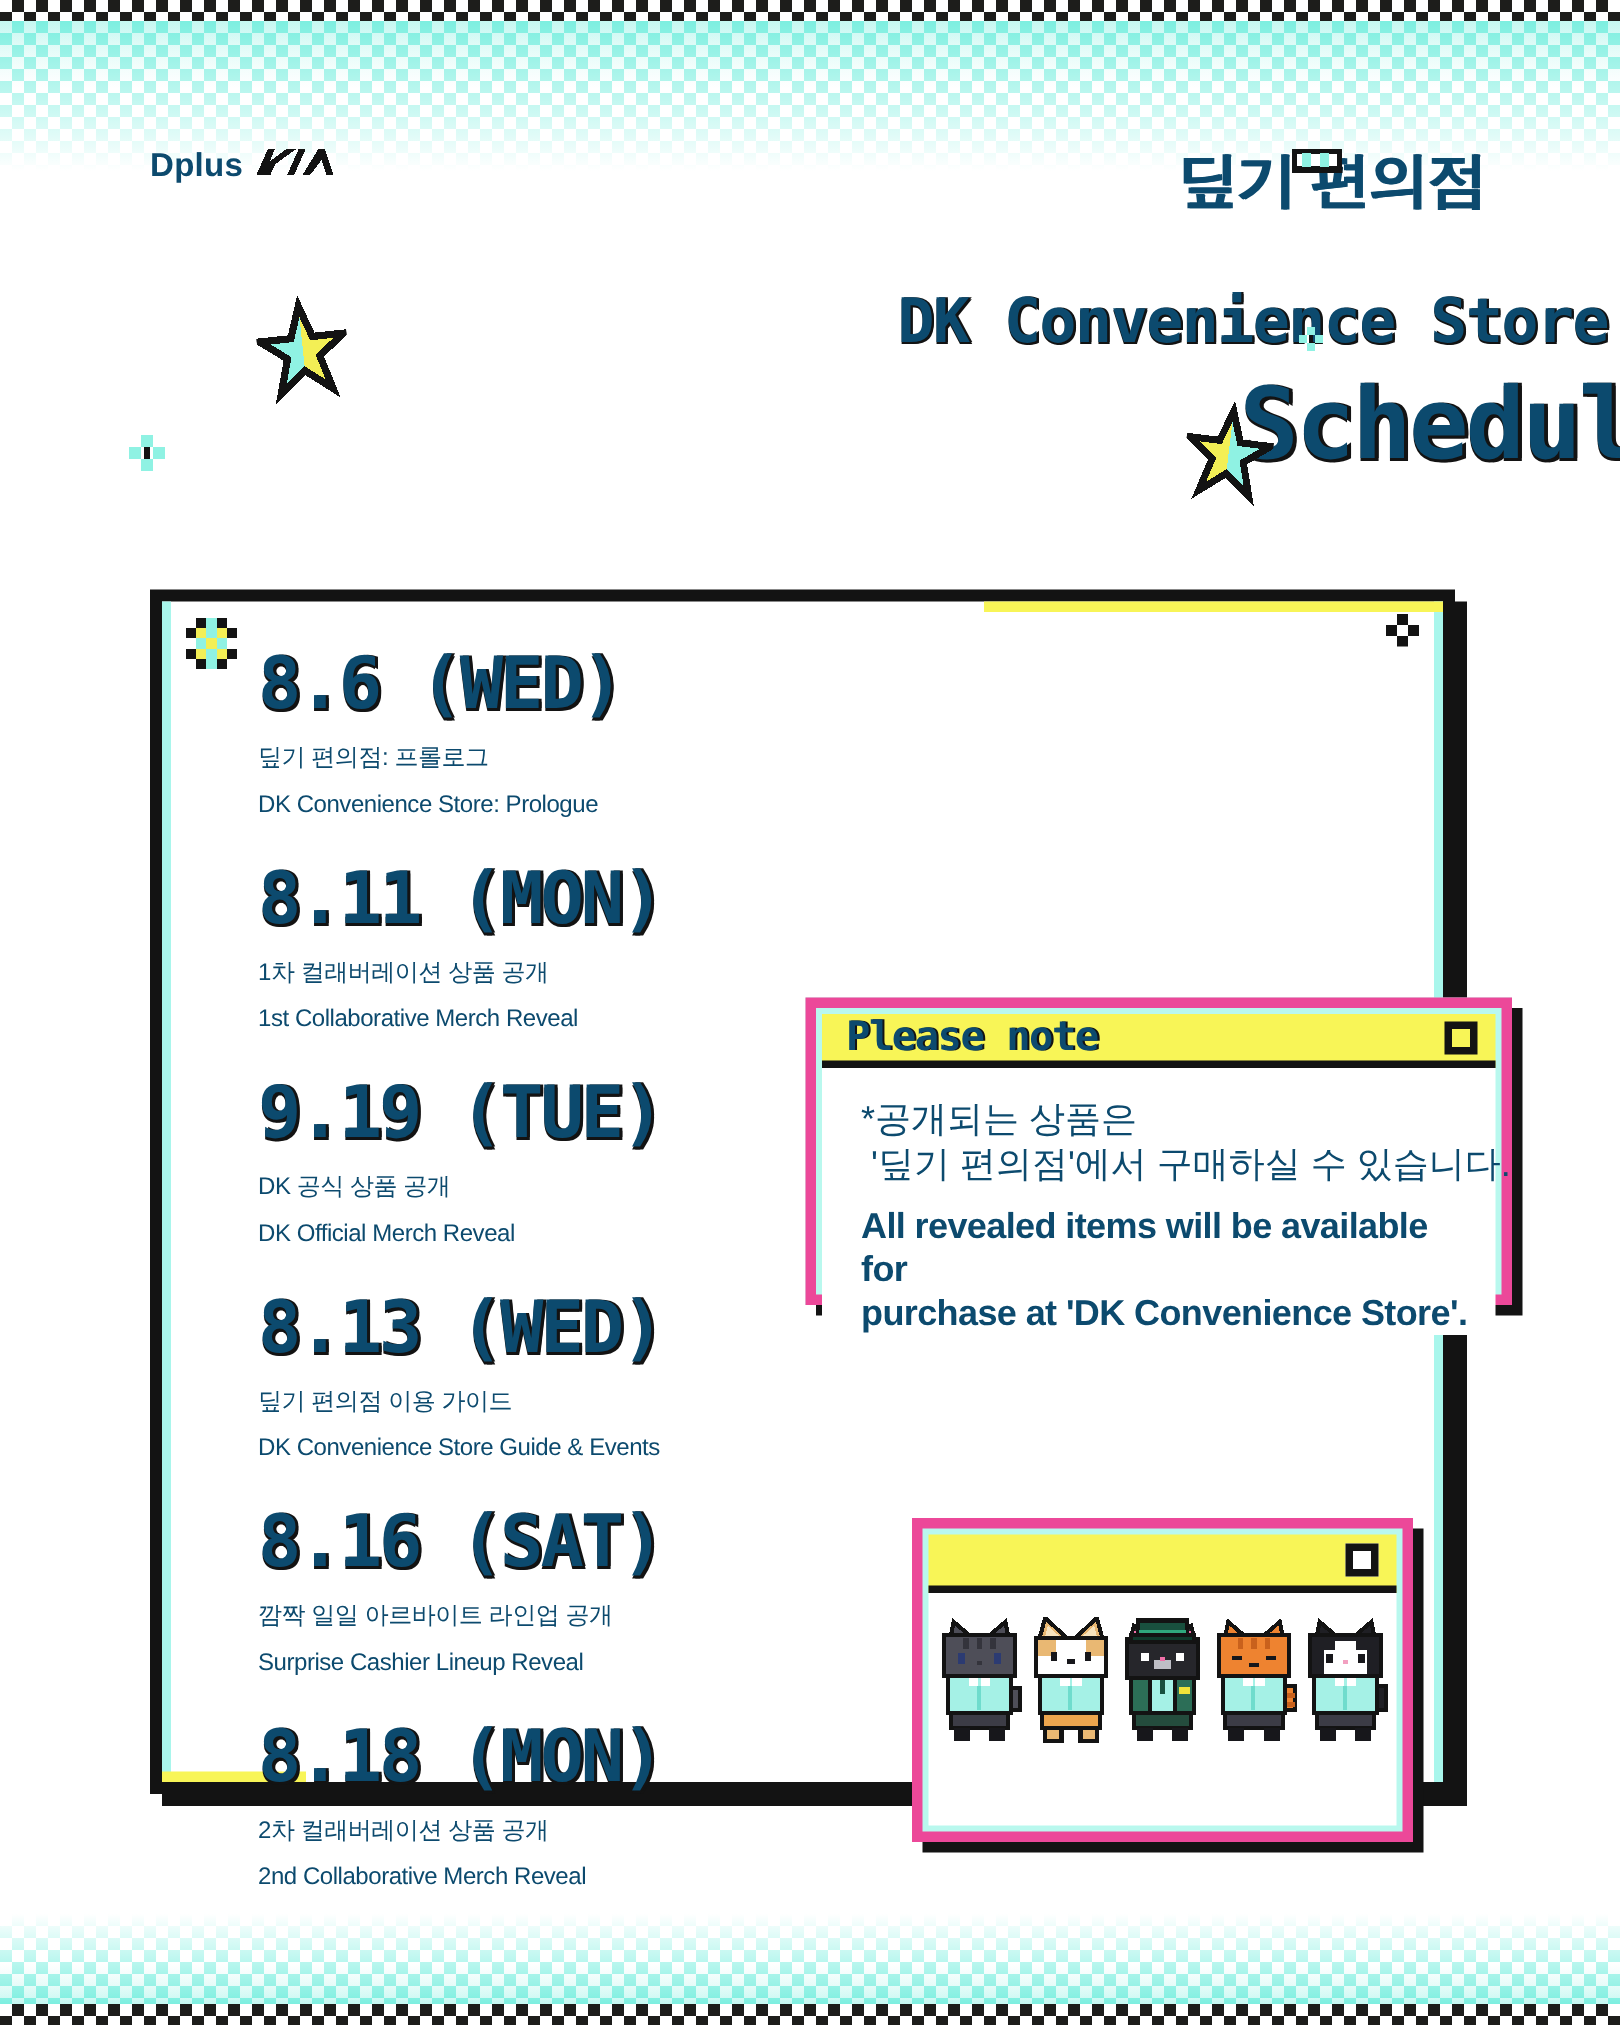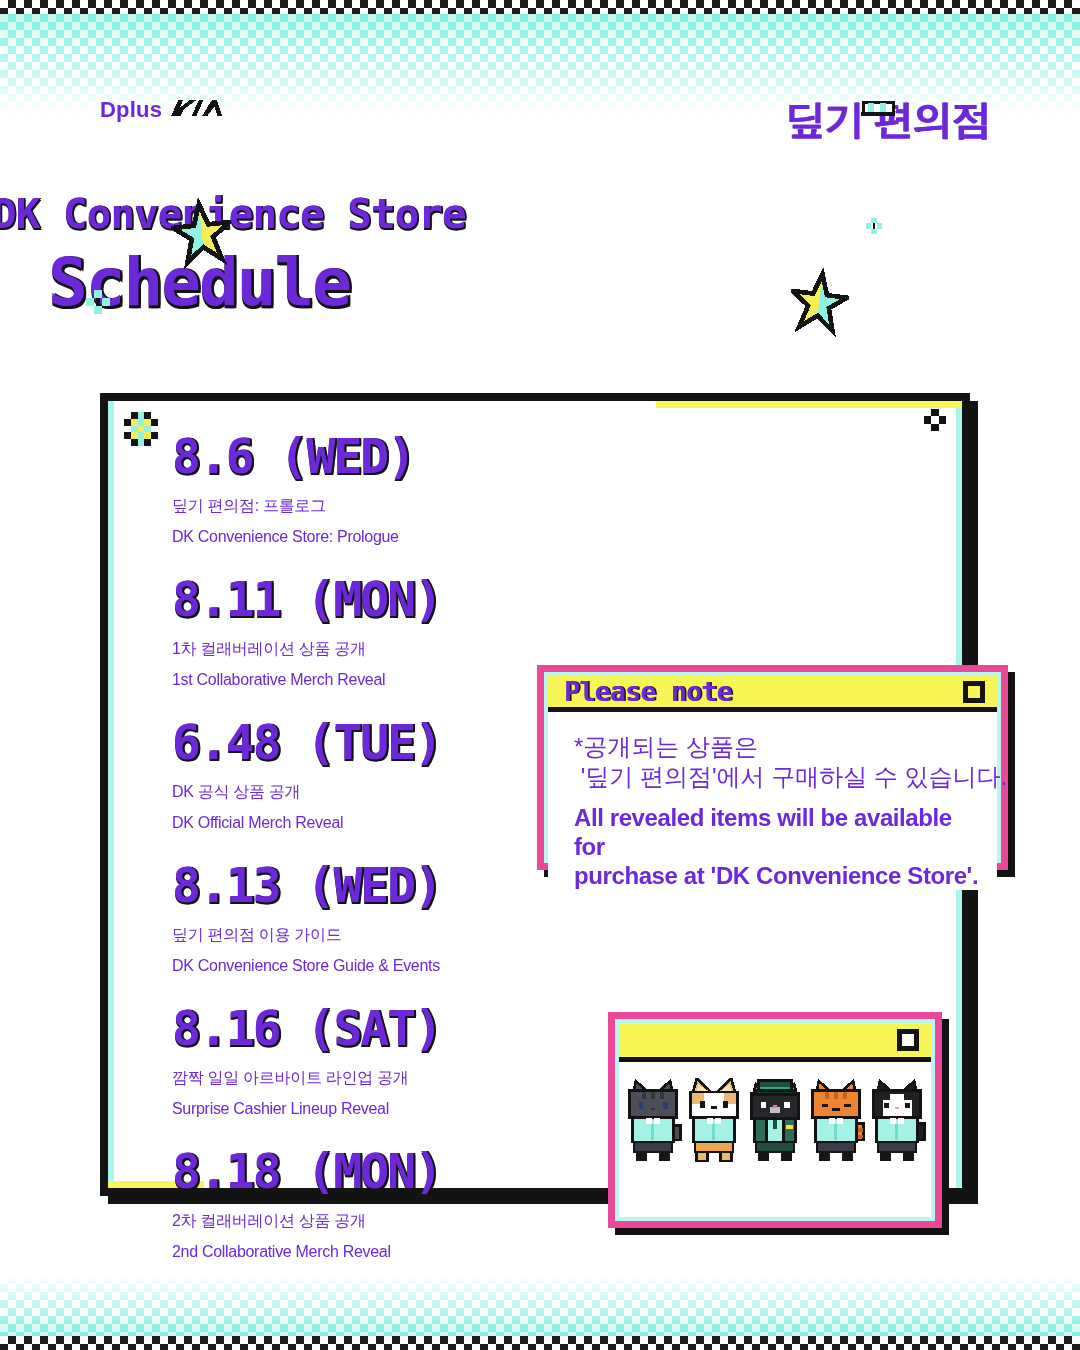--- a/index.html
+++ b/index.html
@@ -1,17 +1,17 @@
 <!DOCTYPE html>
 <html><head>
 <meta charset="utf-8">
 <style>
   html,body{margin:0;padding:0;background:#fff;}
   .canvas{position:relative;width:1080px;height:1350px;background:#ffffff;overflow:hidden;
-          font-family:"Liberation Sans",sans-serif;color:#6d28d9;}
+          font-family:"Liberation Sans",sans-serif;color:#0c4a6e;}
 
   
   .checker-black{position:absolute;left:0;width:1080px;height:14px;
     background:repeating-conic-gradient(#1d1d1b 0% 25%, #ffffff 0% 50%);
     background-size:16px 16px;}
   .checker-black.top{top:0;}
   .checker-black.bottom{top:1336px;}
   .checker-teal{position:absolute;left:0;width:1080px;
     background-image:
       linear-gradient(to bottom, rgba(255,255,255,0) 0%, #ffffff 100%),
@@ -26,21 +26,21 @@
       repeating-conic-gradient(#7defe0 0% 25%, #ffffff 0% 50%);}
 
   
   .brand-left{position:absolute;left:100px;top:97px;display:flex;align-items:center;gap:9px;}
   .brand-left .dplus{font-size:22px;font-weight:600;letter-spacing:.2px;}
   .brand-right{position:absolute;right:90px;top:92px;font-weight:900;font-size:40px;
     letter-spacing:-1px;text-shadow:1.4px 0 currentColor;white-space:nowrap;margin-left:10px;}
   .awning{position:absolute;left:76px;top:-11px;}
 
   
-  .title-wrap{position:absolute;top:190px;left:0;width:1080px;text-align:left;}
+  .title-wrap{position:absolute;top:190px;left:0;width:1080px;text-align:right;}
   .title-line1{font-family:"DejaVu Sans Mono",monospace;font-weight:700;font-size:41px;
     letter-spacing:-1px;text-shadow:1.6px 0 #131313,0 1.6px #131313,1.6px 1.6px #131313;
     transform:translateX(-8px);}
   .title-line2{font-family:"DejaVu Sans Mono",monospace;font-weight:700;font-size:66px;
     letter-spacing:-2px;margin-top:6px;
     text-shadow:2.6px 0 #131313,0 2.6px #131313,2.6px 2.6px #131313;
     transform:translateX(48px);}
   .star{position:absolute;}
   .star.s1{left:172px;top:196px;}
   .star.s2{left:790px;top:266px;}
@@ -214,21 +214,21 @@
         <div class="sched-date">8.6 (WED)</div>
         <div class="sched-kr">딮기 편의점: 프롤로그</div>
         <div class="sched-en">DK Convenience Store: Prologue</div>
       </div>
       <div class="sched-item">
         <div class="sched-date">8.11 (MON)</div>
         <div class="sched-kr">1차 컬래버레이션 상품 공개</div>
         <div class="sched-en">1st Collaborative Merch Reveal</div>
       </div>
       <div class="sched-item">
-        <div class="sched-date">6.48 (TUE)</div>
+        <div class="sched-date">9.19 (TUE)</div>
         <div class="sched-kr">DK 공식 상품 공개</div>
         <div class="sched-en">DK Official Merch Reveal</div>
       </div>
       <div class="sched-item">
         <div class="sched-date">8.13 (WED)</div>
         <div class="sched-kr">딮기 편의점 이용 가이드</div>
         <div class="sched-en">DK Convenience Store Guide &amp; Events</div>
       </div>
       <div class="sched-item">
         <div class="sched-date">8.16 (SAT)</div>

